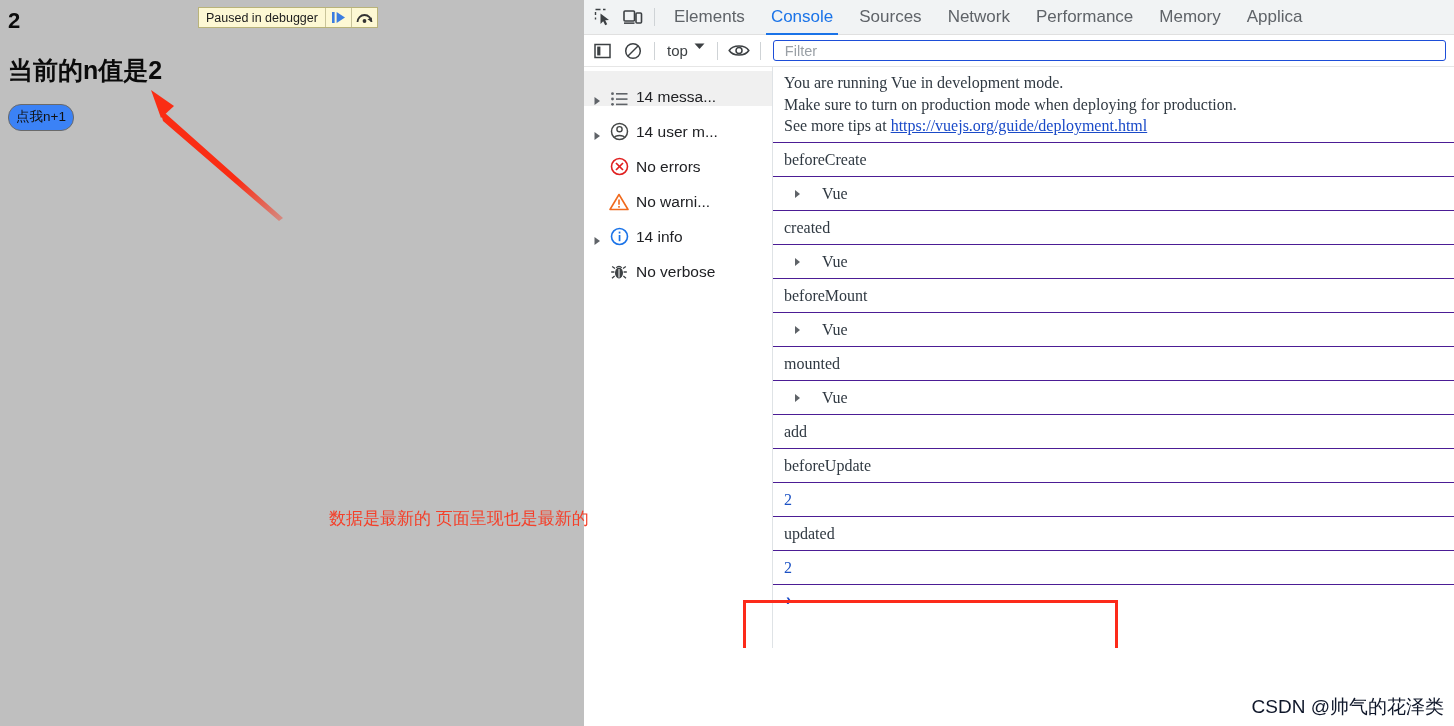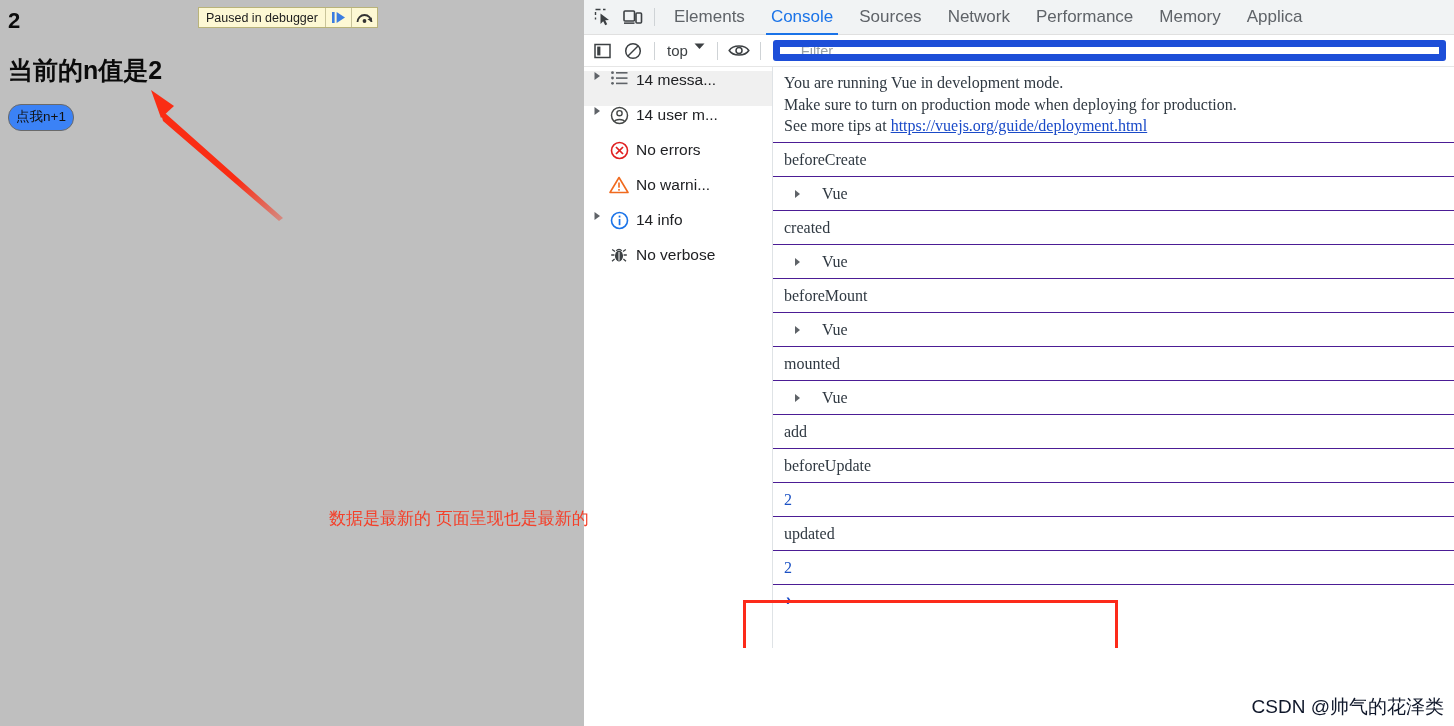--- a/index.html
+++ b/index.html
@@ -114,42 +114,42 @@
     box-sizing: border-box;
   }
   .ctx-select {
     display: flex; align-items: flex-start; gap: 6px;
     font-size: 15px; color: #3c4043;
     padding: 0 6px; cursor: pointer; white-space: nowrap;
   }
   #filter-input {
     flex: 1 1 auto;
     height: 21px; margin-left: 6px; margin-right: 8px;
-    border: 7px solid #1d4ed8; border-radius: 3px;
-    padding: 0 21px;
+    border: 1px solid #1d4ed8; border-radius: 3px;
+    padding: 0 11px;
     font-family: "Liberation Sans", sans-serif;
     font-size: 14.5px; color: #3c4043;
     background: #fff;
     outline: none;
     box-sizing: border-box;
   }
   #filter-input::placeholder { color: #9aa0a6; }
 
   #dt-body { position: relative; height: 659px; display: flex; }
 
   
   #console-sidebar {
     width: 189px; min-width: 189px;
     border-right: 1px solid #dfe3e6;
     background: #ffffff;
     padding-top: 4px;
     box-sizing: border-box;
   }
   .side-row {
-    display: flex; align-items: flex-start;
+    display: flex; align-items: flex-end;
     height: 35px; padding-left: 4px;
     font-size: 15.5px; color: #202124;
     cursor: pointer; white-space: nowrap;
     overflow: hidden;
   }
   .side-row.selected { background: #f0f0f0; }
   .side-tw { width: 18px; min-width: 18px; display: flex; align-items: center; justify-content: center; }
   .side-ic { width: 26px; min-width: 26px; display: flex; align-items: center; justify-content: center; }
   .side-lbl { padding-left: 4px; }
 

